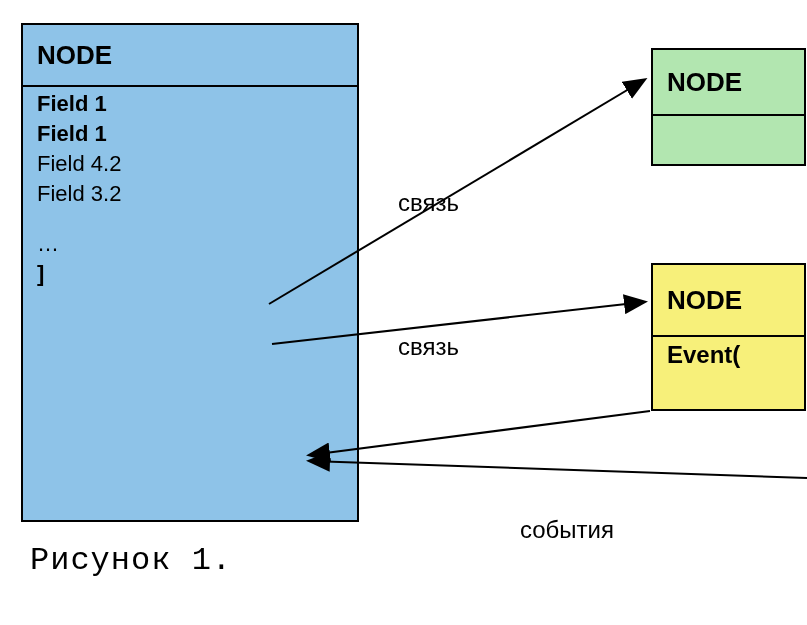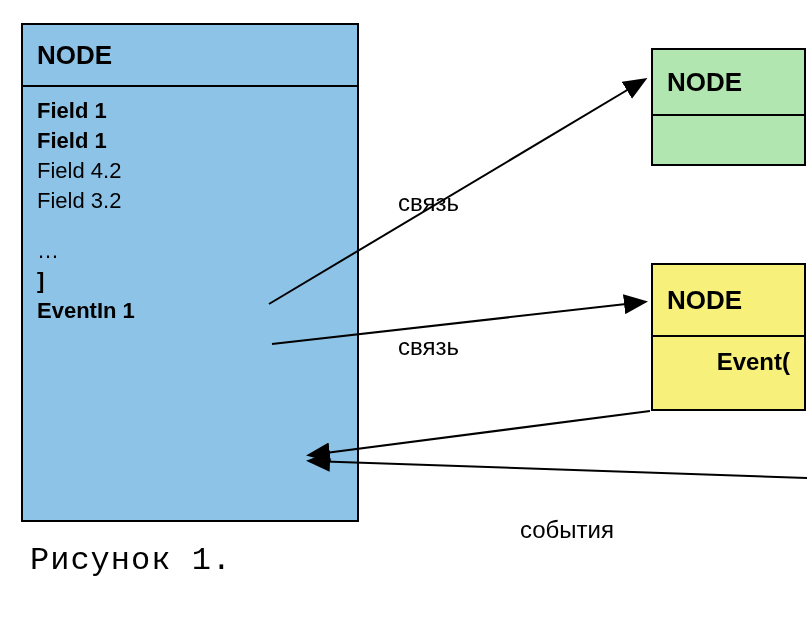--- a/index.html
+++ b/index.html
@@ -15,21 +15,21 @@
       position: absolute;
       border: 2px solid #000;
     }
     .node-header {
       padding: 8px 14px;
       font-weight: bold;
       font-size: 26px;
       border-bottom: 2px solid #000;
     }
     .node-body {
-      padding: 9px 14px;
+      padding: 2px 14px;
       font-size: 22px;
     }
     .node-body .line {
       padding: 2px 0;
     }
     .bold { font-weight: bold; }
     .indent { padding-left: 28px; }
     
     .blue-box {
       background: #8ec3e8;
@@ -63,21 +63,21 @@
       left: 651px;
       top: 263px;
       width: 155px;
       height: 148px;
     }
     .yellow-box .node-header {
       height: 72px;
       display: flex;
       align-items: center;
     }
-    .yellow-box .node-body .line { font-weight: bold; font-size: 24px; text-align: right; }
+    .yellow-box .node-body .line { font-weight: bold; font-size: 24px; }
     
     .caption {
       position: absolute;
       left: 30px;
       top: 542px;
       font-size: 32px;
       font-family: "Courier New", monospace;
       letter-spacing: 1px;
     }
     
@@ -104,21 +104,20 @@
 <div class="node-box blue-box">
   <div class="node-header">NODE</div>
   <div class="node-body">
     <div class="line bold">Field 1</div>
     <div class="line bold">Field 1</div>
     <div class="line indent">Field 4.2</div>
     <div class="line indent">Field 3.2</div>
     <div class="line" style="height:20px"></div>
     <div class="line indent">…</div>
     <div class="line bold">]</div>
-    <div class="line bold">EventIn 1</div>
   </div>
 </div>
 
 <div class="node-box green-box">
   <div class="node-header">NODE</div>
   <div class="node-body"></div>
 </div>
 
 <div class="node-box yellow-box">
   <div class="node-header">NODE</div>

